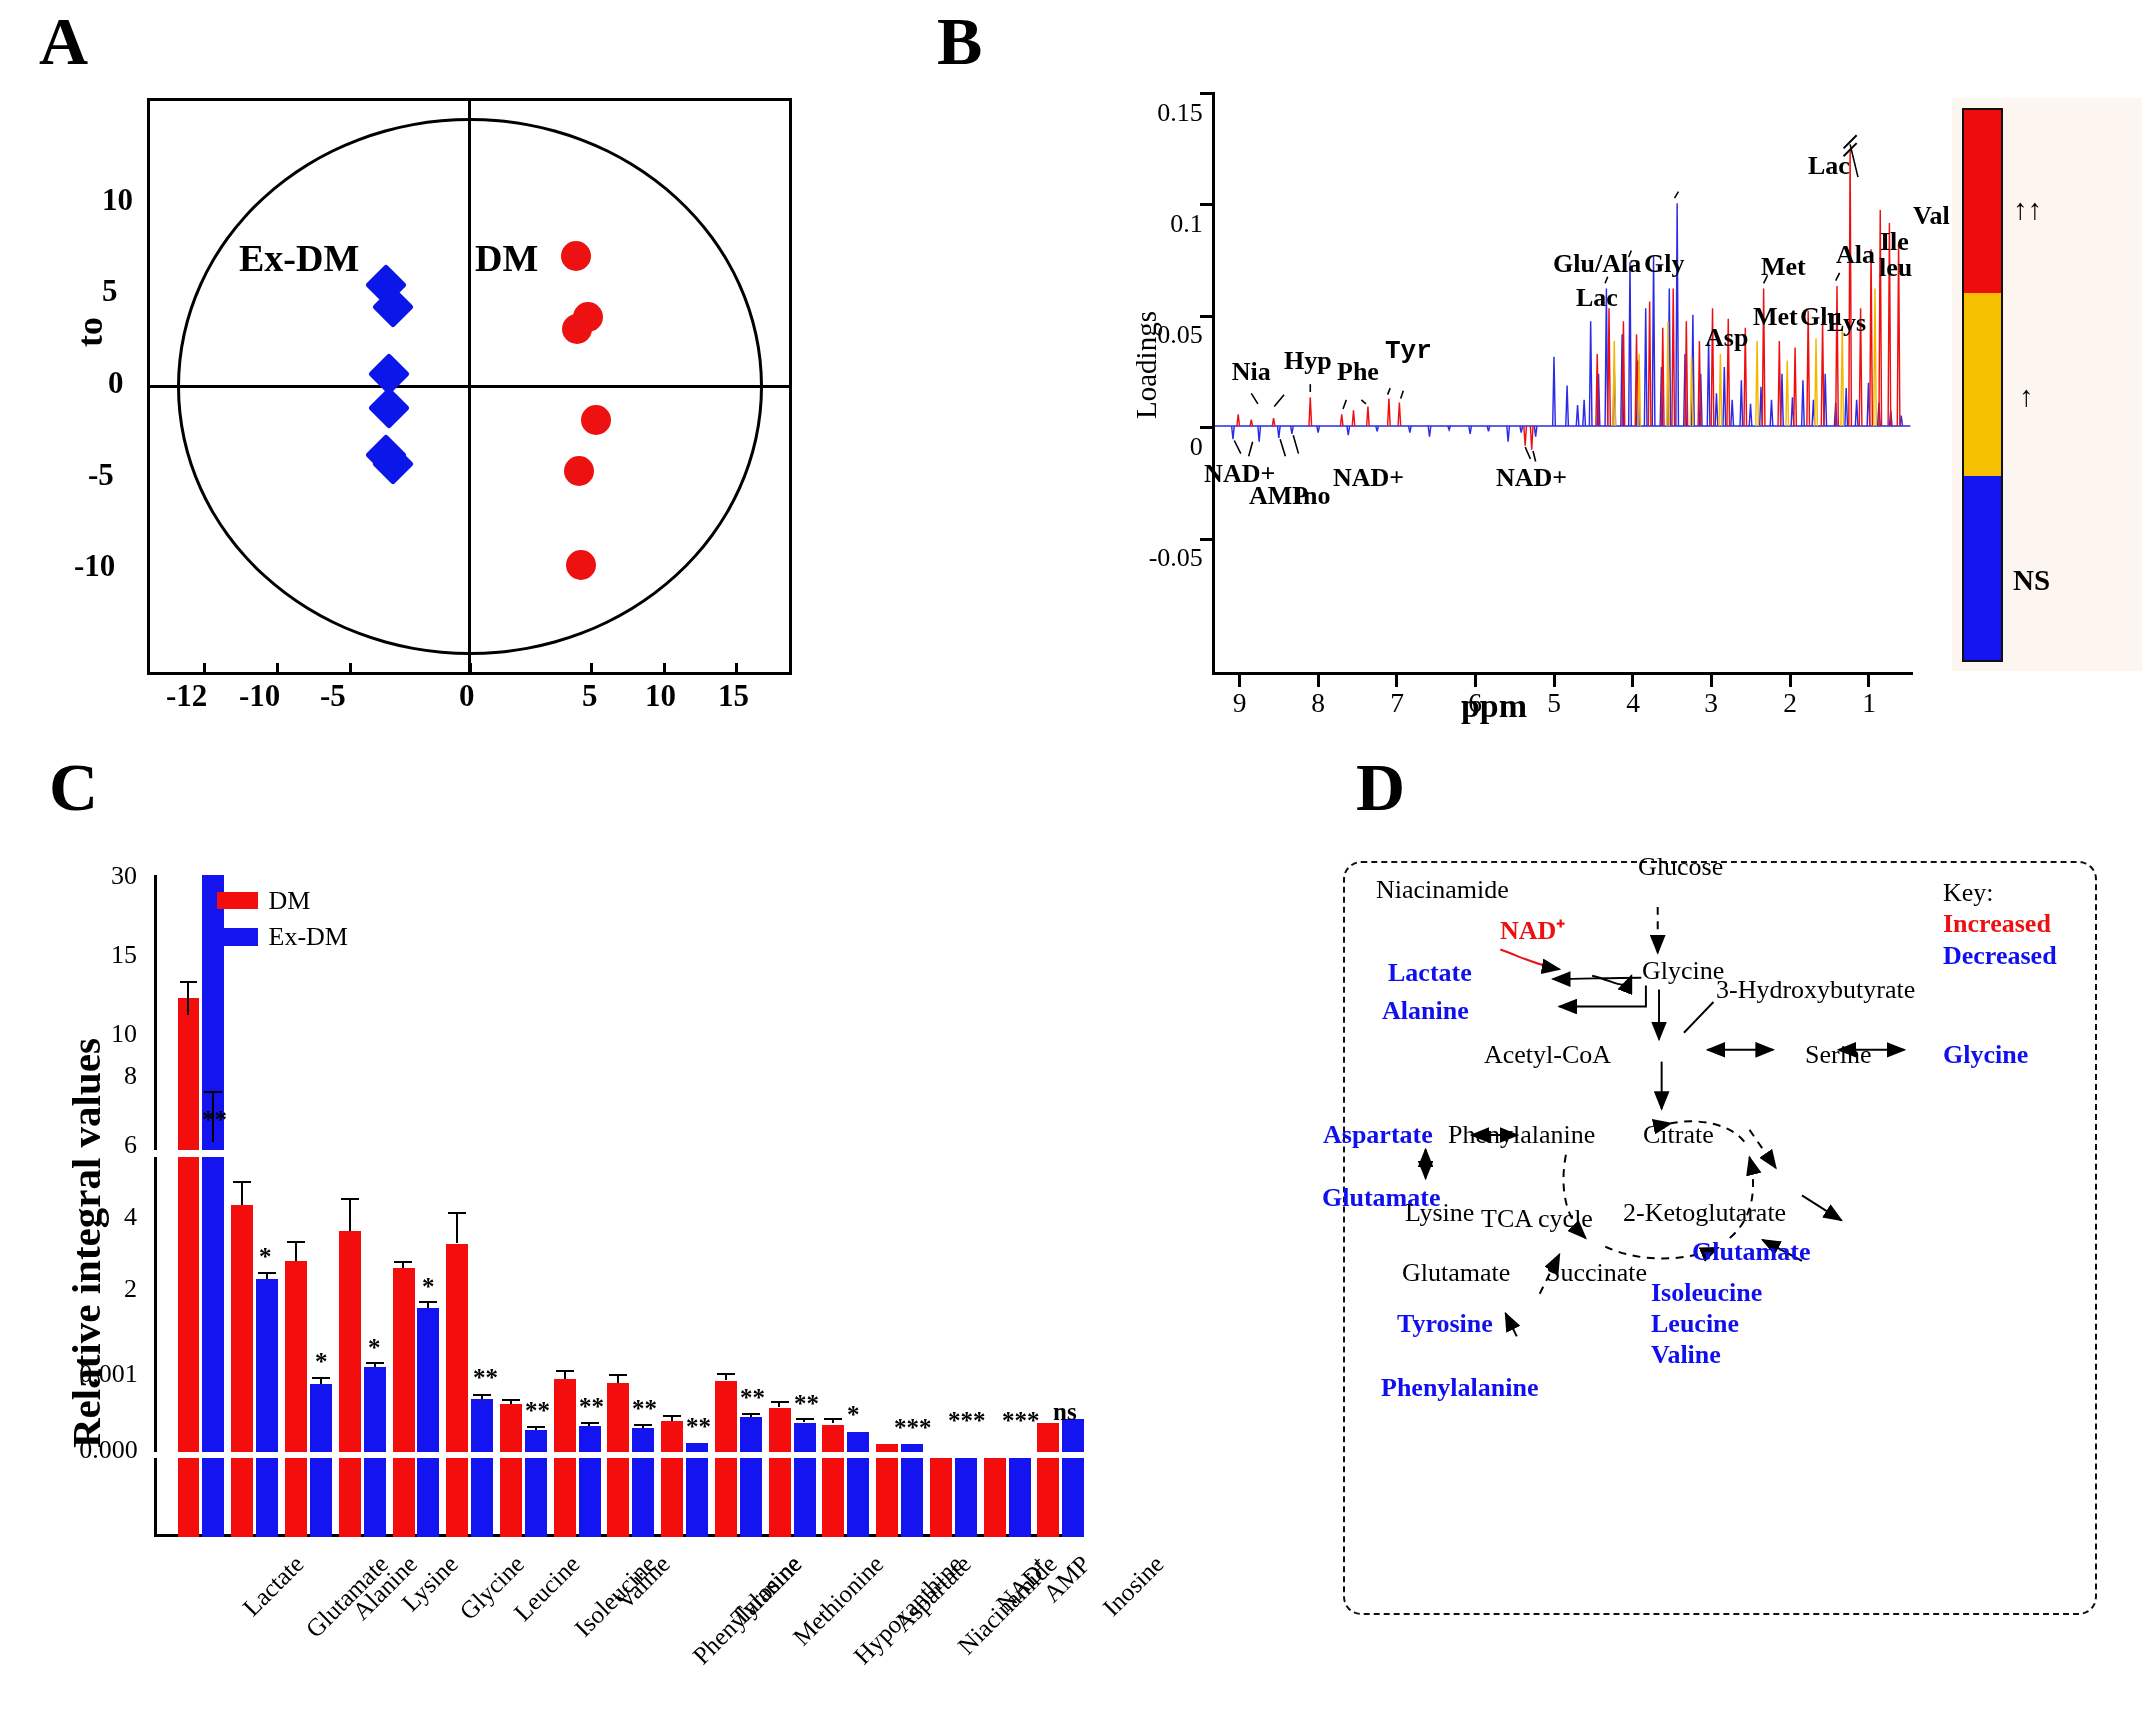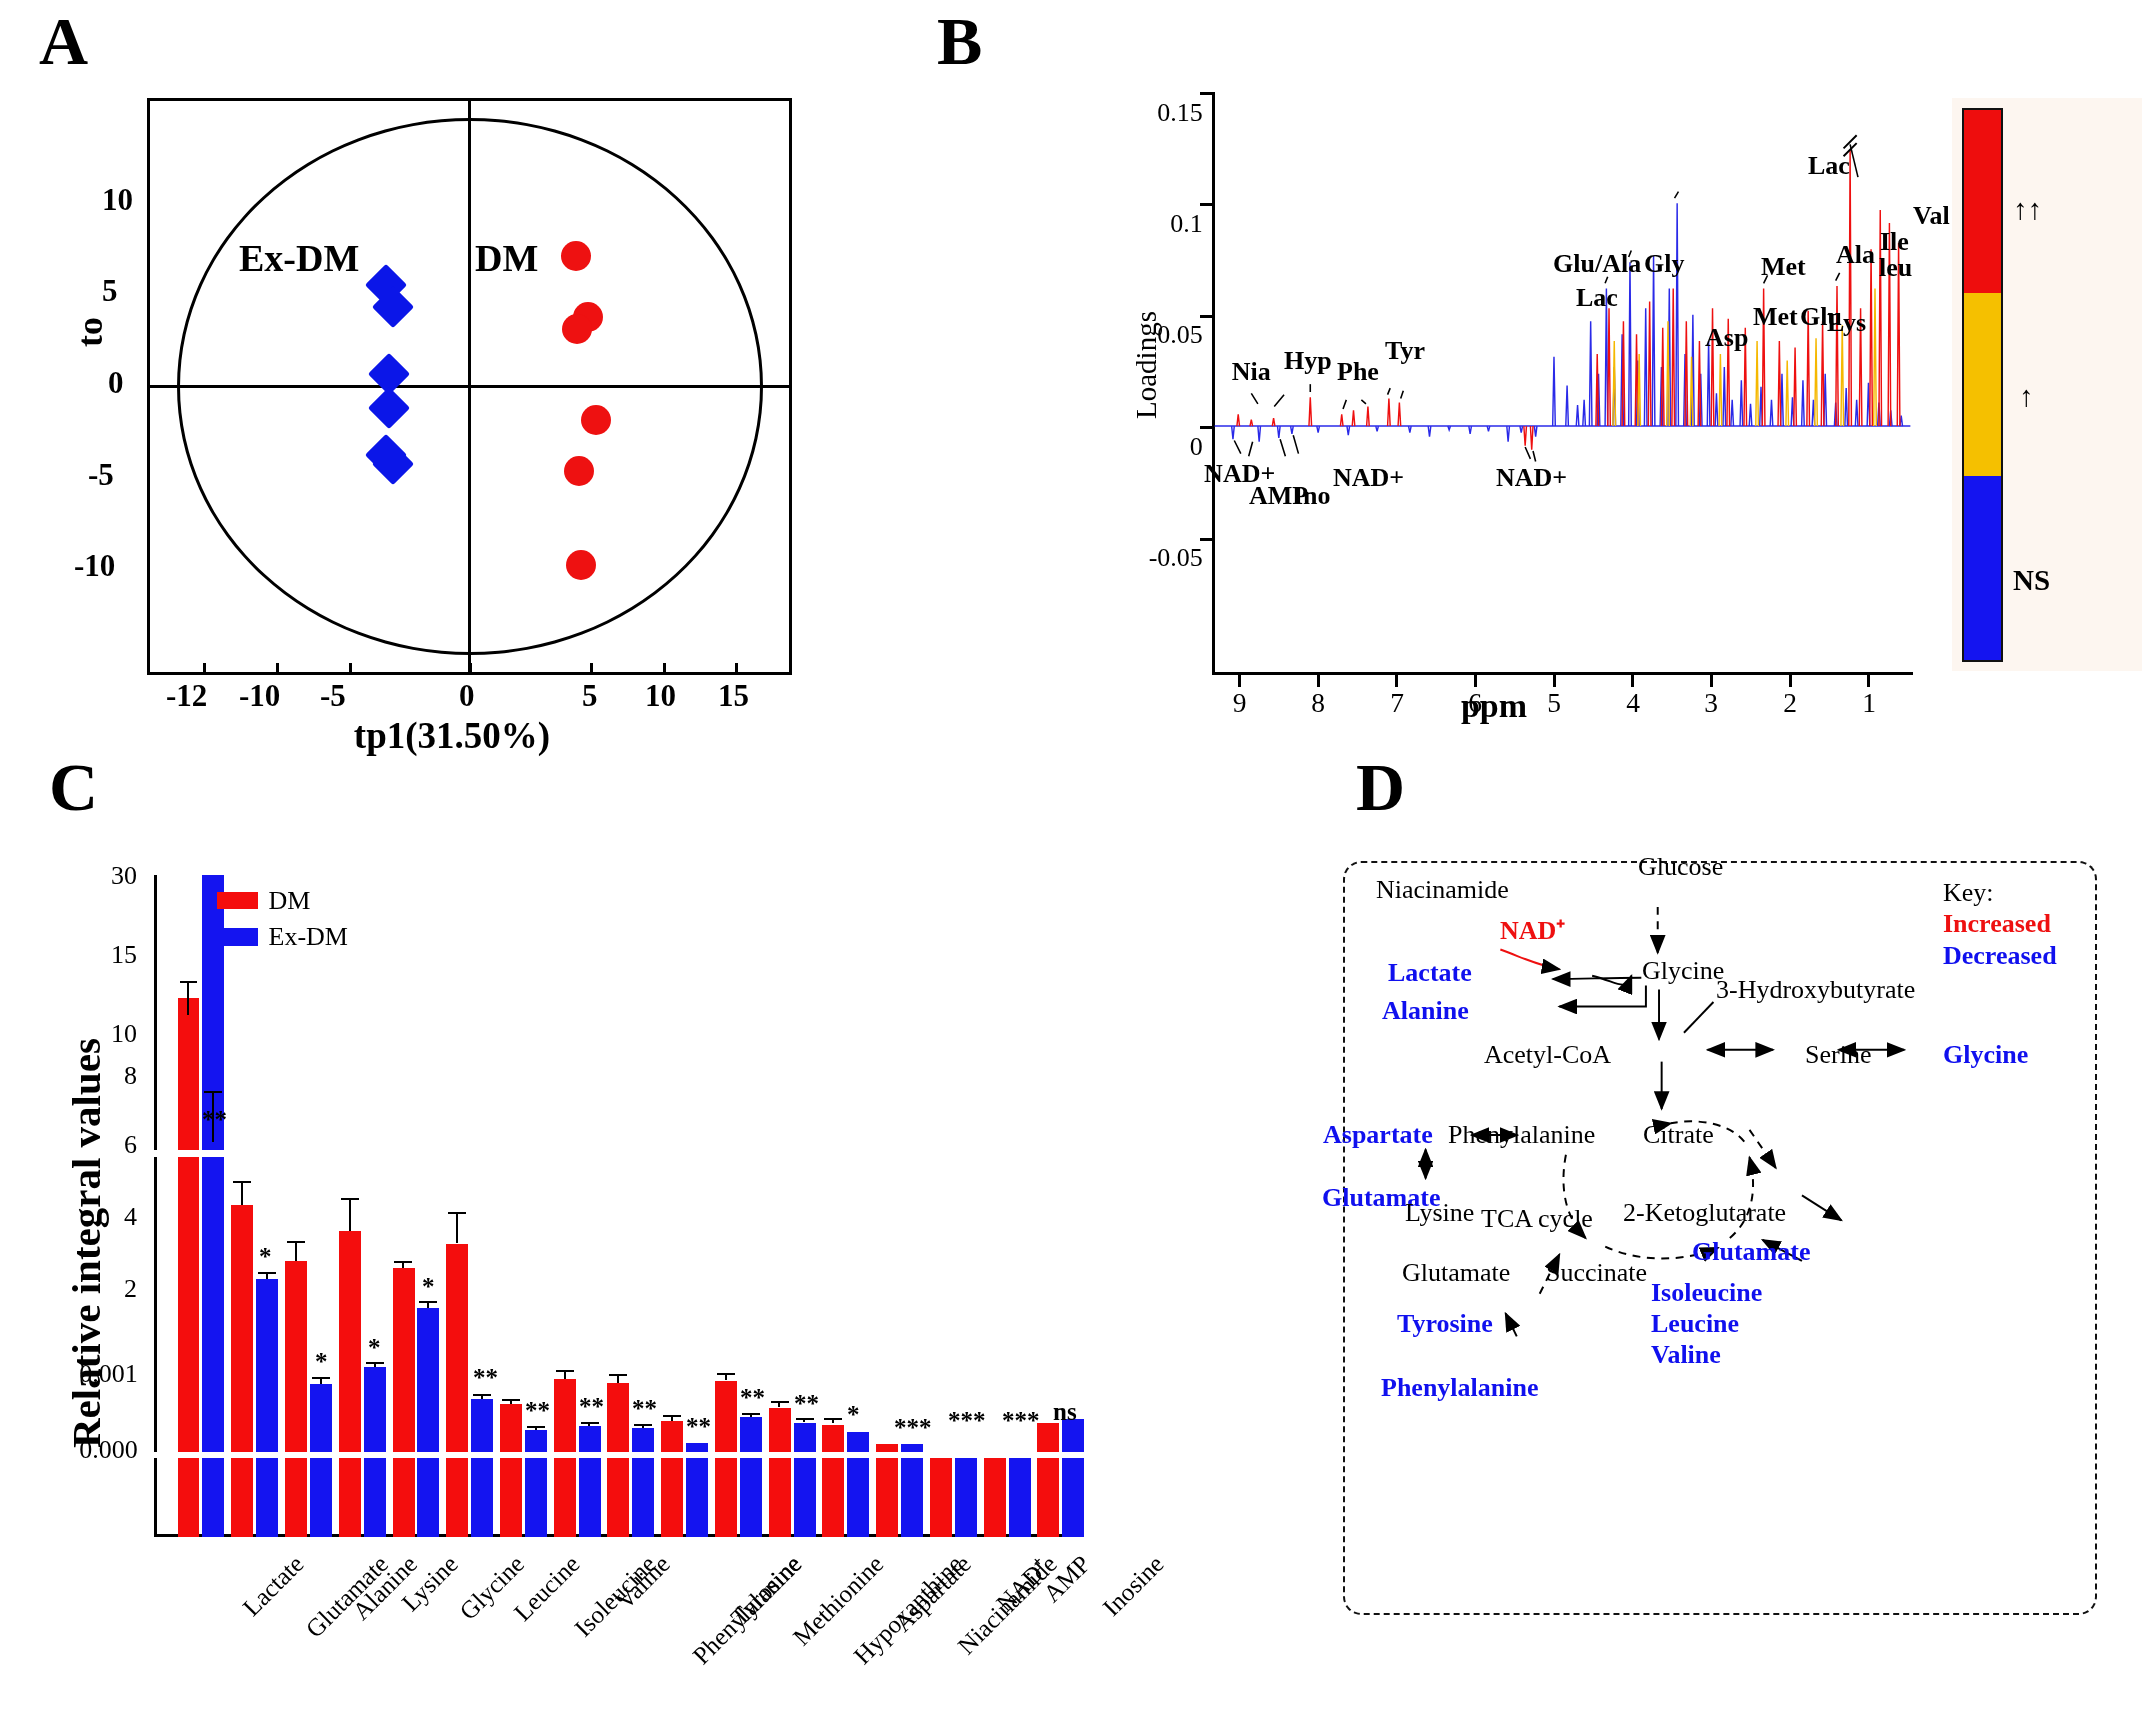--- a/index.html
+++ b/index.html
@@ -109,21 +109,20 @@
   </div>
 
   <div class="a-xtick" style="left:166px;top:678px;">-12</div>
   <div class="a-xtick" style="left:239px;top:678px;">-10</div>
   <div class="a-xtick" style="left:320px;top:678px;">-5</div>
   <div class="a-xtick" style="left:459px;top:678px;">0</div>
   <div class="a-xtick" style="left:582px;top:678px;">5</div>
   <div class="a-xtick" style="left:645px;top:678px;">10</div>
   <div class="a-xtick" style="left:718px;top:678px;">15</div>
 
-  <div class="a-xtitle">tp1(31.50%)</div>
 </div>
 
 <div id="panelB">
   <div class="panel-letter letter">B</div>
   <div class="b-bg"></div>
 
   <div class="b-ytitle">Loadings</div>
 
   <div class="b-plot">
     <div class="b-axis-l"></div>
@@ -173,21 +172,21 @@
         <path d="M706 162 L712 152"></path>
         <path d="M842 292 L848 280"></path>
         <path d="M952 288 L958 276"></path>
         <path d="M974 80 L986 130"></path>
       </g>
     </svg>
 
     <div class="b-ann" style="left:19.7px;top:265px;">Nia</div>
     <div class="b-ann" style="left:72px;top:254px;">Hyp</div>
     <div class="b-ann" style="left:125px;top:265px;">Phe</div>
-    <div class="b-ann" style="left:173px;top:244px;">Tyr</div>
+    <div class="b-ann" style="left:173px;top:244px;font-family:Liberation Mono, monospace;">Tyr</div>
     <div class="b-ann" style="left:-7.9px;top:367px;">NAD+</div>
     <div class="b-ann" style="left:37px;top:389px;">AMP</div>
     <div class="b-ann" style="left:81px;top:389px;">Ino</div>
     <div class="b-ann" style="left:121px;top:371px;">NAD+</div>
     <div class="b-ann" style="left:284px;top:371px;">NAD+</div>
     <div class="b-ann" style="left:341px;top:157px;">Glu/Ala</div>
     <div class="b-ann" style="left:432px;top:157px;">Gly</div>
     <div class="b-ann" style="left:364px;top:191px;">Lac</div>
     <div class="b-ann" style="left:493px;top:231px;">Asp</div>
     <div class="b-ann" style="left:541px;top:210px;">Met</div>

